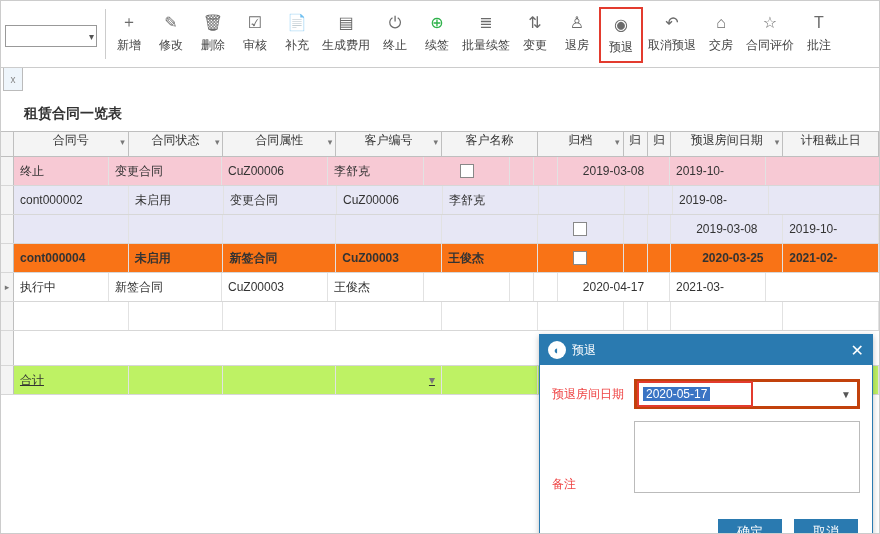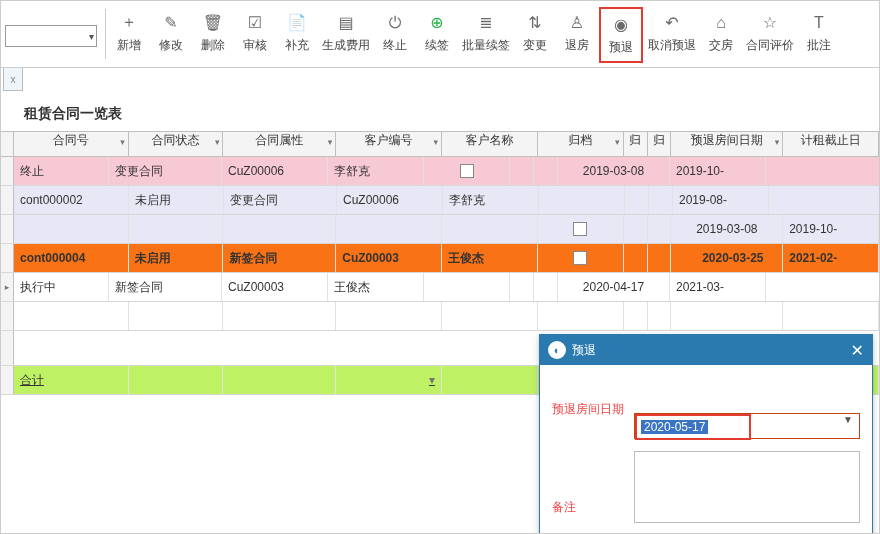--- a/index.html
+++ b/index.html
@@ -60,21 +60,21 @@
   .dlg-title{height:30px;background:#2a7ab0;color:#fff;display:flex;align-items:center;padding:0 8px;justify-content:space-between;}
   .dlg-title .left{display:flex;align-items:center;gap:6px;}
   .dlg-title .ticon{width:18px;height:18px;border-radius:50%;background:#fff;display:flex;align-items:center;justify-content:center;color:#2a7ab0;font-size:11px;}
   .dlg-title .close{font-size:16px;cursor:pointer;}
   .dlg-body{padding:14px 12px 10px;}
   .frow{display:flex;align-items:center;margin-bottom:12px;}
   .flabel{width:82px;color:#ef4444;}
   .datebox{border:2px solid #e33b2e;height:22px;width:104px;display:flex;align-items:center;padding:0 4px;}
   .datebox span{background:#3a74c4;color:#fff;padding:0 3px;font-size:12px;}
   .dd-arrow{margin-left:auto;margin-right:6px;color:#555;font-size:10px;}
-  .datewrap{display:flex;border:1px solid #c2410c;flex:1;height:24px;margin-top:34px;}
+  .datewrap{display:flex;align-items:center;border:3px solid #c2410c;flex:1;height:24px;}
   .memo{border:1px solid #bbb;height:70px;flex:1;}
   .dlg-foot{display:flex;justify-content:flex-end;gap:12px;padding:4px 14px 12px;}
   .dbtn{background:#2a7ab0;color:#fff;border:none;height:26px;width:64px;font-size:13px;cursor:pointer;}
 </style>
 </head>
 <body>
 
 <div class="app">
 
   <div class="topbar">
@@ -304,21 +304,21 @@
     <div class="dlg-body">
       <div class="frow">
         <div class="flabel">预退房间日期</div>
         <div class="datewrap">
           <div class="datebox">
             <span>2020-05-17</span>
           </div>
           <span class="dd-arrow">▼</span>
         </div>
       </div>
-      <div class="frow" style="align-items:center;">
+      <div class="frow" style="align-items:flex-end;">
         <div class="flabel" style="margin-top:40px;">备注</div>
         <div class="memo"></div>
       </div>
     </div>
     <div class="dlg-foot">
       <button class="dbtn">确定</button>
       <button class="dbtn">取消</button>
     </div>
   </div>
 

